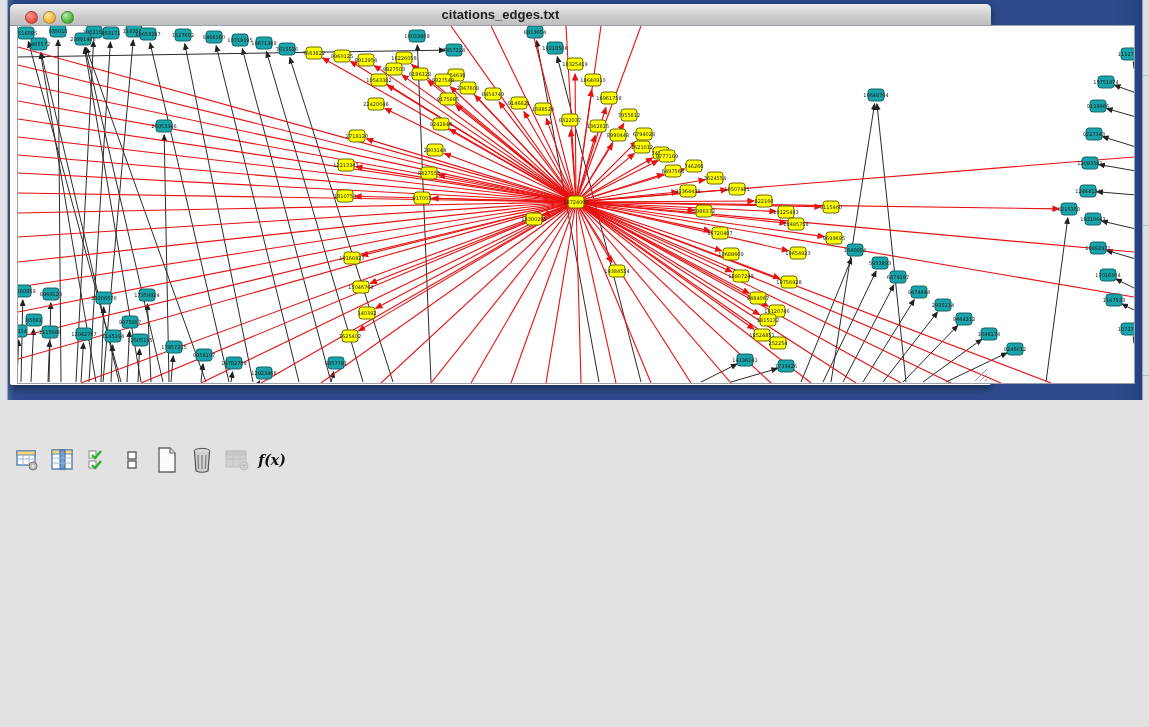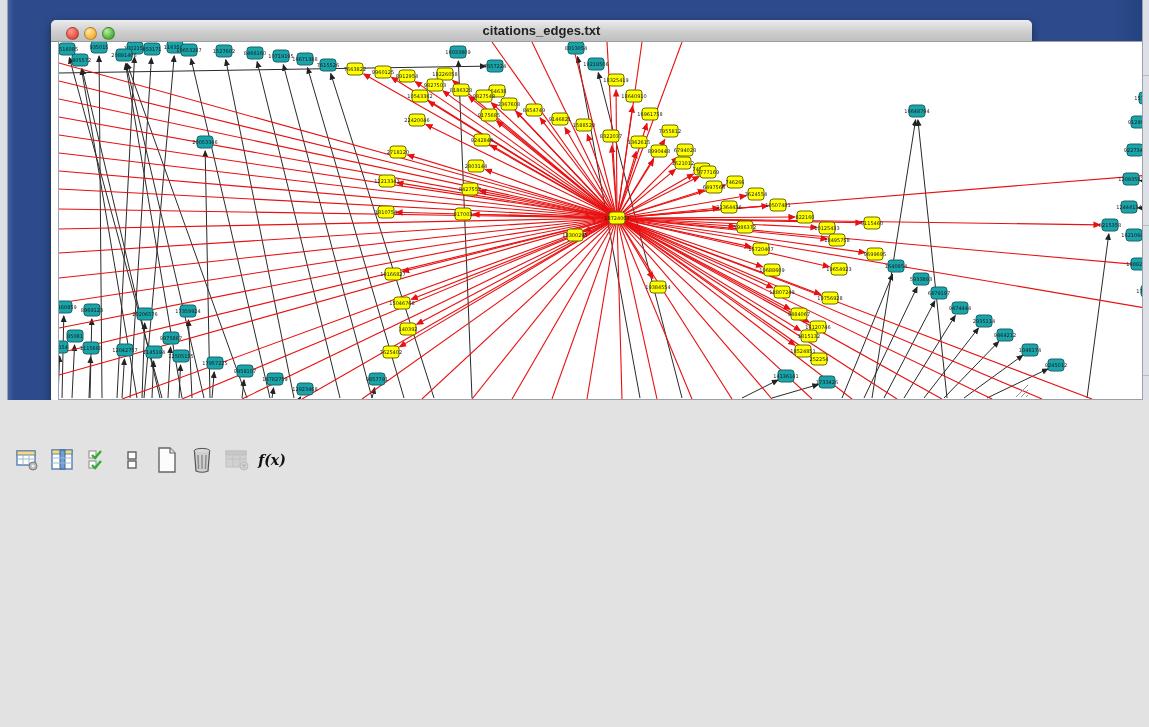--- a/index.html
+++ b/index.html
@@ -5,22 +5,22 @@
   html,body{margin:0;padding:0;}
   body{width:1149px;height:727px;position:relative;overflow:hidden;
        font-family:"Liberation Sans",sans-serif;background:#e4e4e4;}
   
   #desktop{position:absolute;left:0;top:0;width:1149px;height:400px;
      background:linear-gradient(90deg,#6a83b5 0,#2d4b8c 14px,#2d4b8c 97%,#22407a 100%);}
   .side-strip{position:absolute;top:0;height:400px;background:#dde1e6;border:0;}
   #strip-left{left:0;width:7px;border-right:1px solid #9aa2ad;}
   #strip-right{right:0;width:6px;border-left:1px solid #9aa2ad;}
   .strip-line{position:absolute;left:0;right:0;height:1px;background:#b7bcc4;}
-  #net-window{position:absolute;left:10px;top:20px;width:981px;height:381px;
-     background:#fff;border-radius:6px 6px 2px 2px;box-shadow:0 3px 10px rgba(0,0,0,.45);margin-left:41px;}
+  #net-window{position:absolute;left:10px;top:4px;width:981px;height:381px;
+     background:#fff;border-radius:6px 6px 2px 2px;box-shadow:0 3px 10px rgba(0,0,0,.45);}
   #titlebar{position:absolute;left:0;top:0;right:0;height:21px;border-radius:5px 5px 0 0;
      background:linear-gradient(#ececec,#cfcfcf 55%,#bfbfbf);border-bottom:1px solid #8d8d8d;}
   #titlebar .title{position:absolute;left:0;right:0;top:3px;text-align:center;
      font-size:13px;font-weight:bold;color:#222;}
   .tl{position:absolute;top:7px;width:11px;height:11px;border-radius:50%;border:1px solid rgba(0,0,0,.3);}
   #tl-close{left:15px;background:radial-gradient(circle at 35% 30%,#ff9a93,#ec5649 60%,#d33a2e);}
   #tl-min{left:33px;background:radial-gradient(circle at 35% 30%,#ffe9a8,#f6b83d 60%,#e09e23);}
   #tl-zoom{left:51px;background:radial-gradient(circle at 35% 30%,#b8f0a8,#57b93e 60%,#3f9c2c);}
   #canvas-wrap{position:absolute;left:7px;top:21px;width:1116px;height:357px;background:#fff;
      border:1px solid #9aa0a8;box-sizing:content-box;overflow:hidden;}

